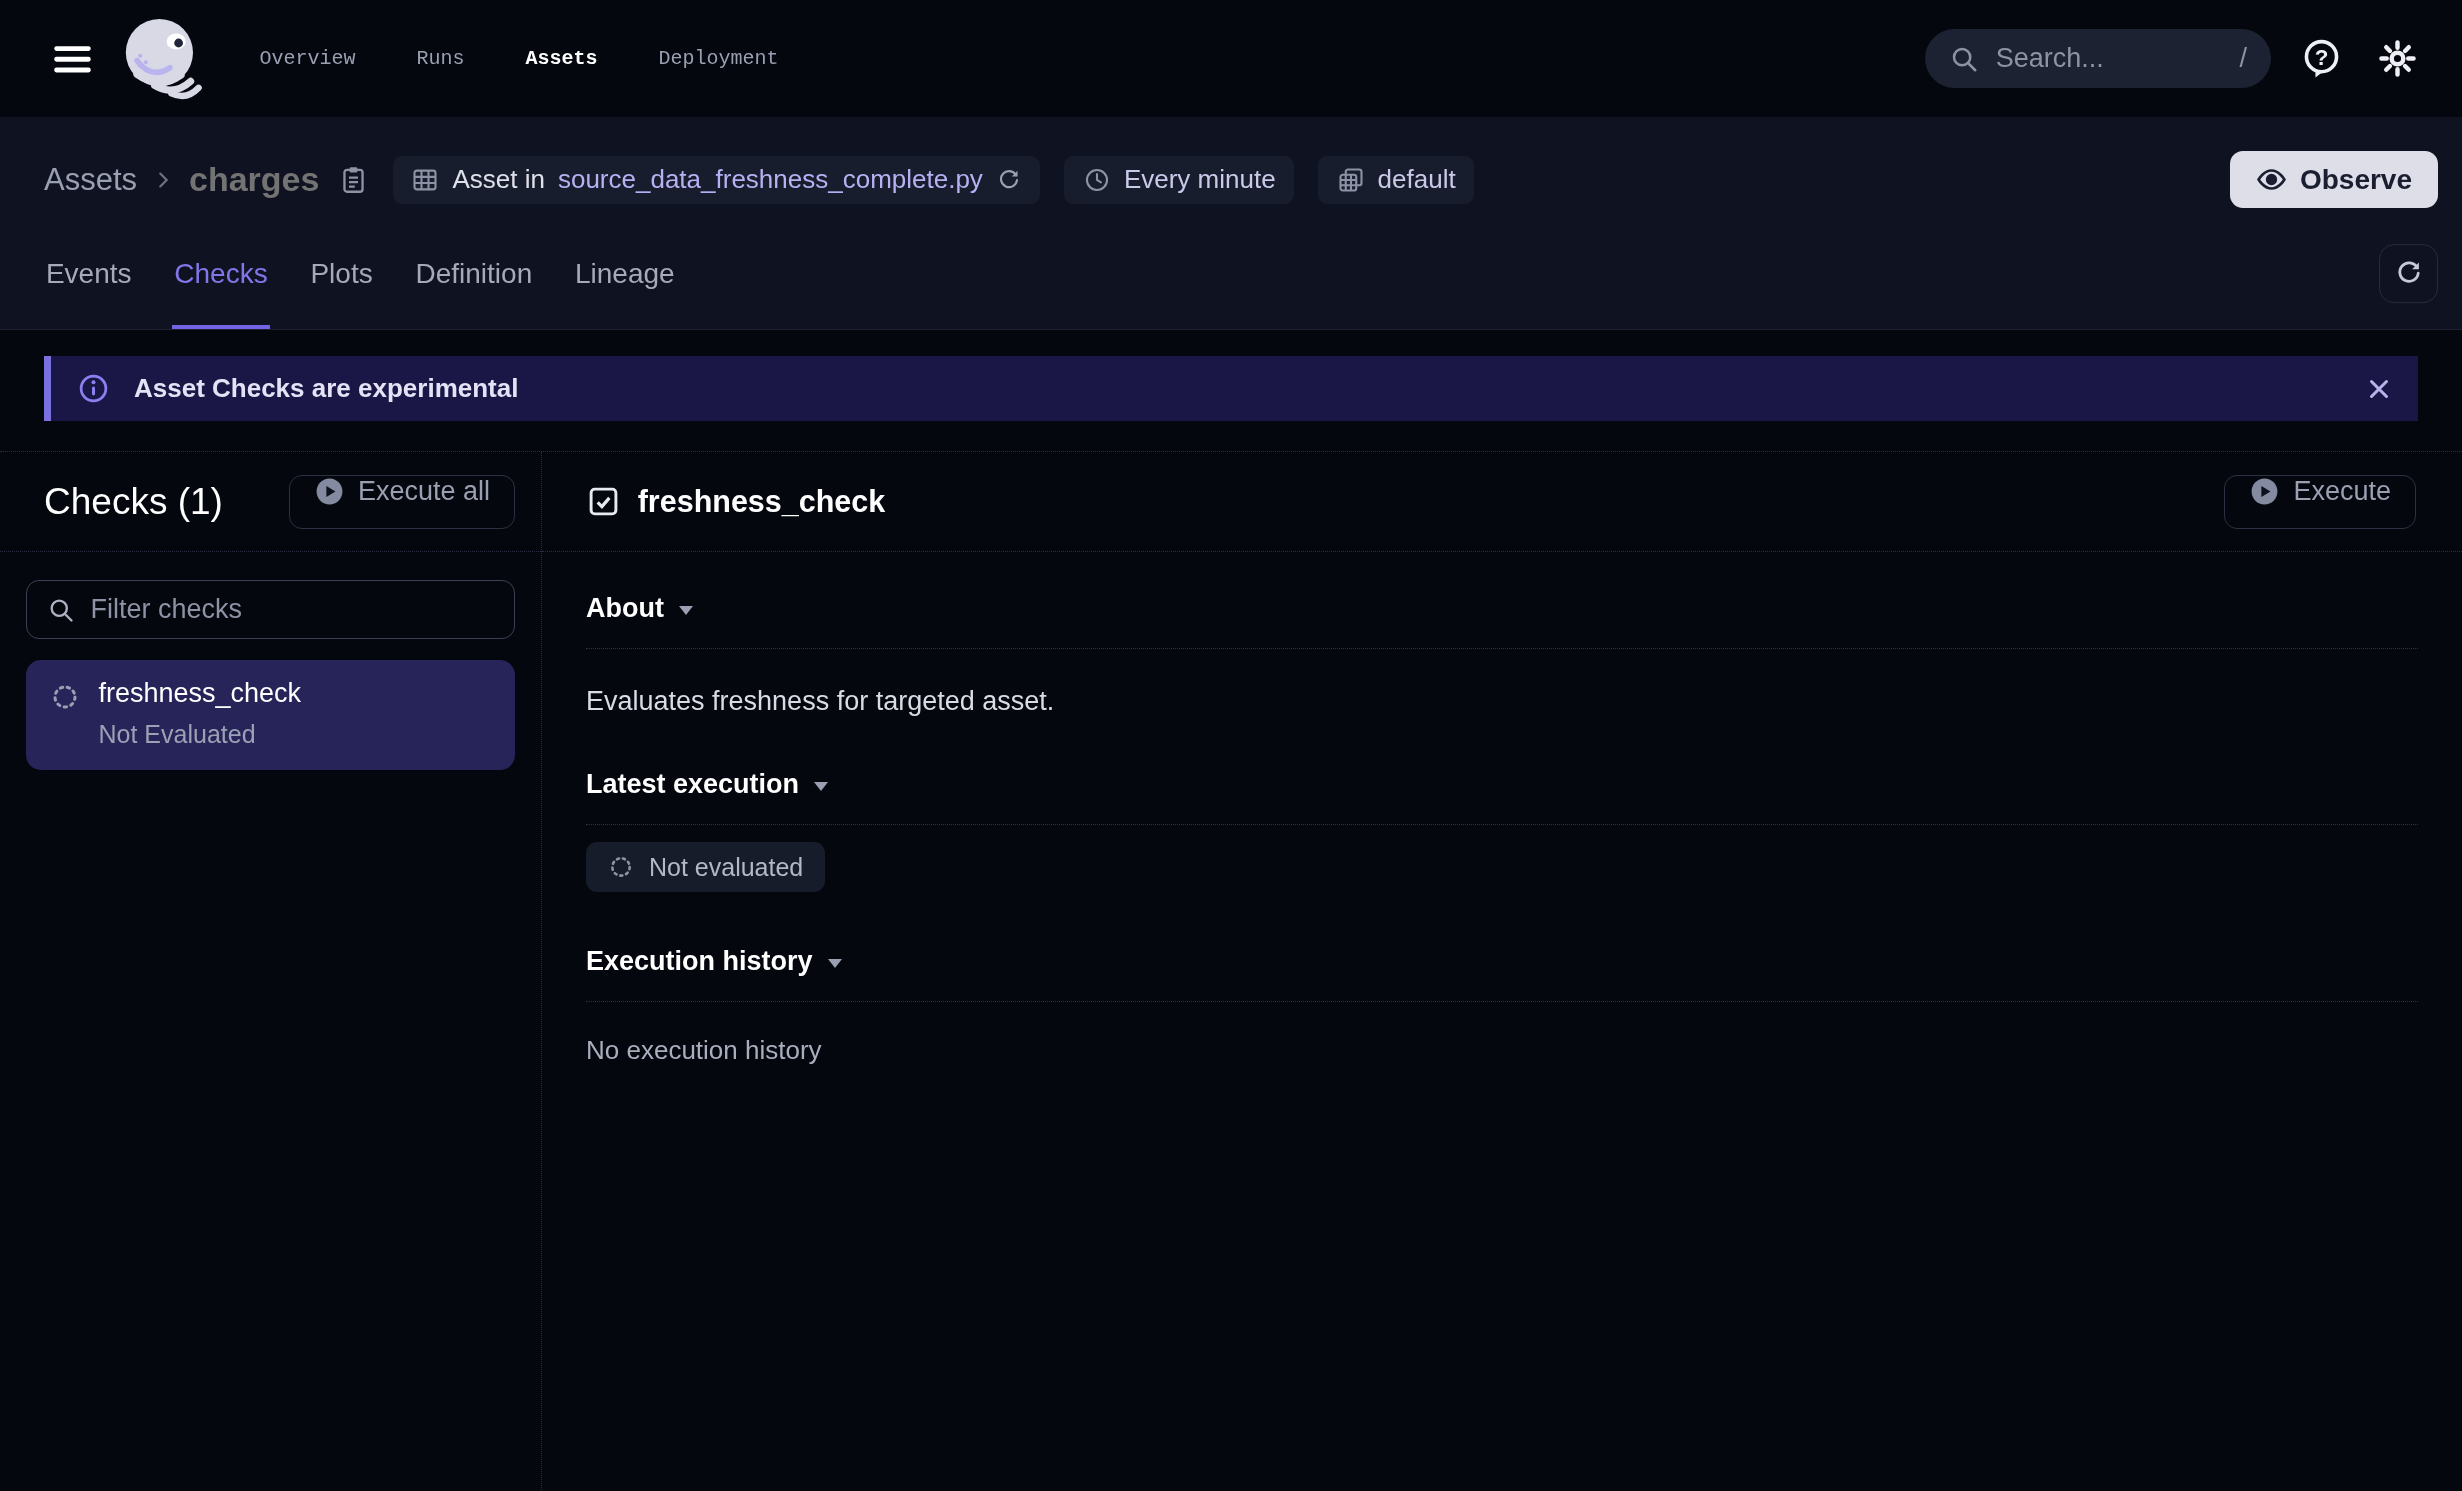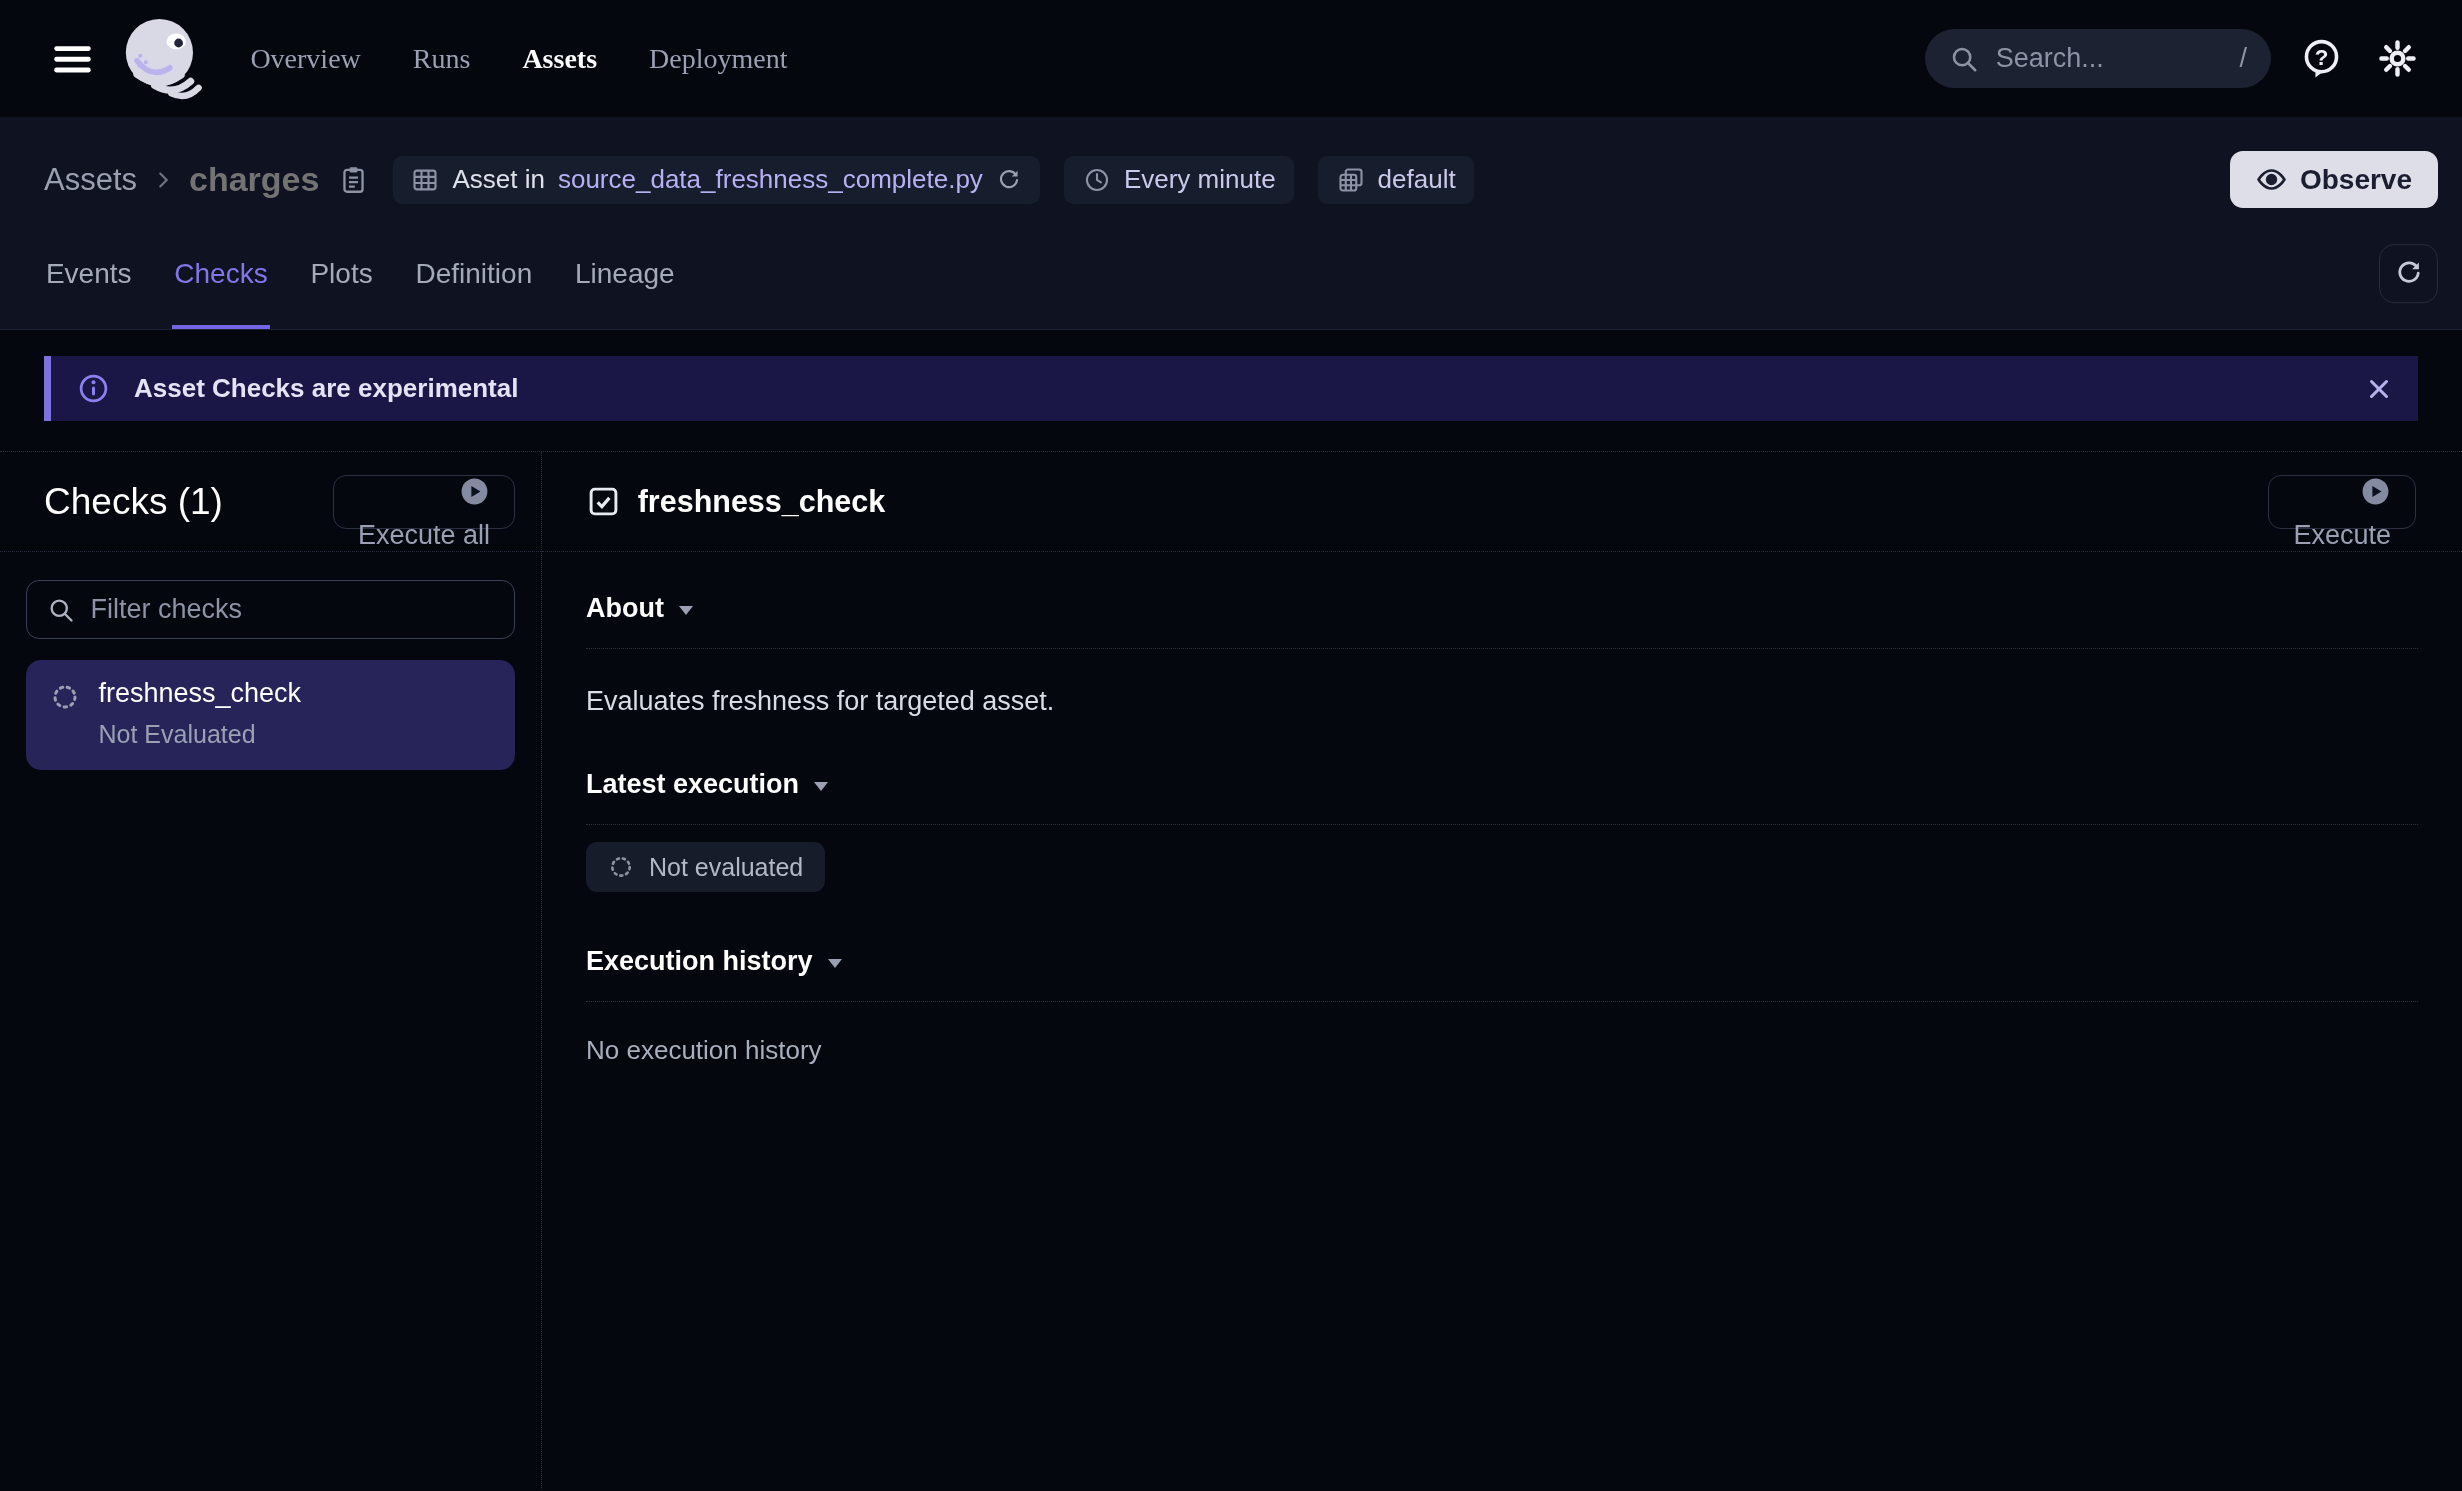--- a/index.html
+++ b/index.html
@@ -18,21 +18,21 @@
   *{box-sizing:border-box;margin:0;padding:0}
   html,body{background:#000;}
   body{font-family:"Liberation Sans","DejaVu Sans",sans-serif;}
   .app{position:relative;width:2462px;height:1491px;background:var(--page-bg);overflow:hidden;color:var(--text);}
 
   
   .topnav{height:117px;display:flex;align-items:center;padding:0 39px 0 52px;background:var(--page-bg);}
   .hamburger{width:41px;height:33px;display:flex;align-items:center;justify-content:center;background:none;border:0;cursor:pointer;}
   .logo{width:96px;height:96px;margin:0 28px 0 20.4px;display:flex;align-items:center;justify-content:center;}
   .navlinks{display:flex;align-items:center;gap:52px;margin-left:13px;}
-  .navlink{font-size:28px;color:var(--muted);text-decoration:none;cursor:pointer;background:none;border:0;font-family:Liberation Serif, serif;}
+  .navlink{font-size:20px;color:var(--muted);text-decoration:none;cursor:pointer;background:none;border:0;font-family:Liberation Mono, monospace;margin-left:9px;}
   .navlink.active{color:#fff;font-weight:700;}
   .search{margin-left:auto;width:346px;height:59px;border-radius:30px;background:#1c2231;display:flex;align-items:center;padding:10px 24px;gap:16.7px;}
   .search svg{flex:0 0 auto;color:#8d93a5;}
   .search input{flex:1;min-width:0;background:transparent;border:0;outline:none;color:#c3c8d6;font-size:27px;font-family:inherit;}
   .search input::placeholder{color:#8d93a5;}
   .slash{color:#8d93a5;font-size:27px;}
   .iconbtn{width:52px;height:52px;margin-left:24px;display:flex;align-items:center;justify-content:center;background:none;border:0;color:#eef0f6;cursor:pointer;}
 
   
   .band{background:var(--band-bg);border-bottom:0.9px solid var(--keyline);padding:20.4px 24px 0 44px;}
@@ -57,21 +57,21 @@
   .banner{margin:26px 44px 0;height:65px;background:#1a1747;border-left:7.4px solid #7b71df;display:flex;align-items:center;padding:0 24px 0 26px;}
   .banner .info{color:#8b80f0;display:flex;}
   .banner .btext{margin-left:24px;font-size:26px;font-weight:700;color:#e4e3f6;}
   .banner .close{margin-left:auto;background:none;border:0;color:#b9b3ec;display:flex;cursor:pointer;}
 
   
   .content{display:flex;margin-top:30px;border-top:0.9px dotted var(--dotline);height:1041px;}
   .checks-panel{width:542px;flex:0 0 542px;border-right:0.9px dotted var(--dotline);display:flex;flex-direction:column;}
   .panel-head{height:100px;display:flex;align-items:center;justify-content:space-between;border-bottom:0.9px dotted var(--dotline);padding:0 26px 0 44px;}
   .ph-title{font-size:37px;font-weight:400;color:#ffffff;}
-  .btn-ghost{display:inline-flex;align-items:flex-end;gap:13px;height:54px;padding:0 24px;border:0.9px solid #2c3142;border-radius:13px;background:none;color:var(--muted);font-size:27px;font-family:inherit;cursor:pointer;white-space:nowrap;flex-direction:column;}
+  .btn-ghost{display:inline-flex;align-items:flex-start;gap:13px;height:54px;padding:0 24px;border:0.9px solid #2c3142;border-radius:13px;background:none;color:var(--muted);font-size:27px;font-family:inherit;cursor:pointer;white-space:nowrap;}
   .playicon{display:flex;}
 
   .filter{margin:28px 26px 11px;height:59px;border:0.9px solid #3b4154;border-radius:13px;display:flex;align-items:center;gap:15px;padding:0 20.4px;}
   .filter svg{color:#aeb3c2;flex:0 0 auto;}
   .filter input{flex:1;min-width:0;background:transparent;border:0;outline:none;color:#c7ccd9;font-size:27px;font-family:inherit;}
   .filter input::placeholder{color:#8d93a5;}
 
   .check-item{margin:9.3px 26px 0;background:#272459;border-radius:15px;padding:18.5px 24px 20.4px;display:flex;gap:18.5px;cursor:pointer;}
   .check-item .spin{color:#9aa0b2;margin-top:3.7px;flex:0 0 auto;display:flex;}
   .ci-name{font-size:27px;color:#fff;}

